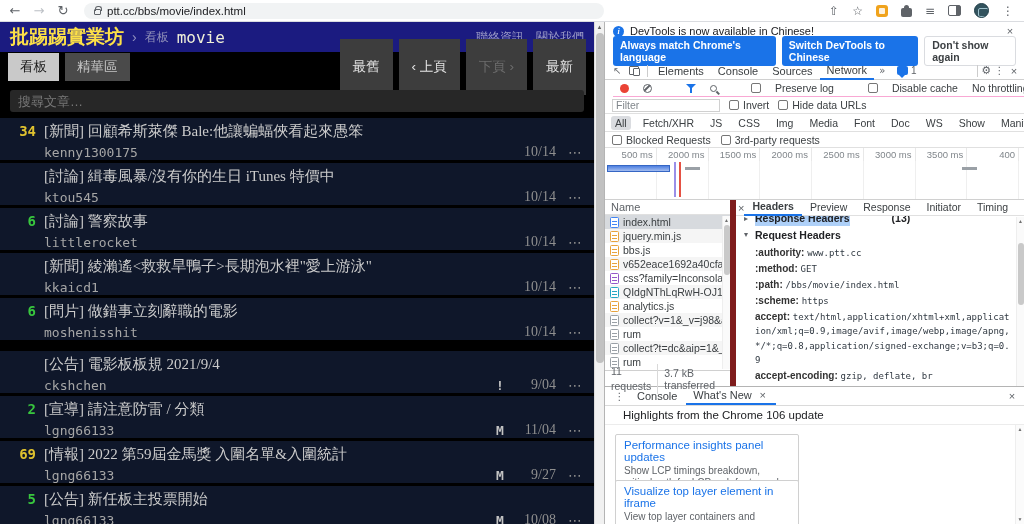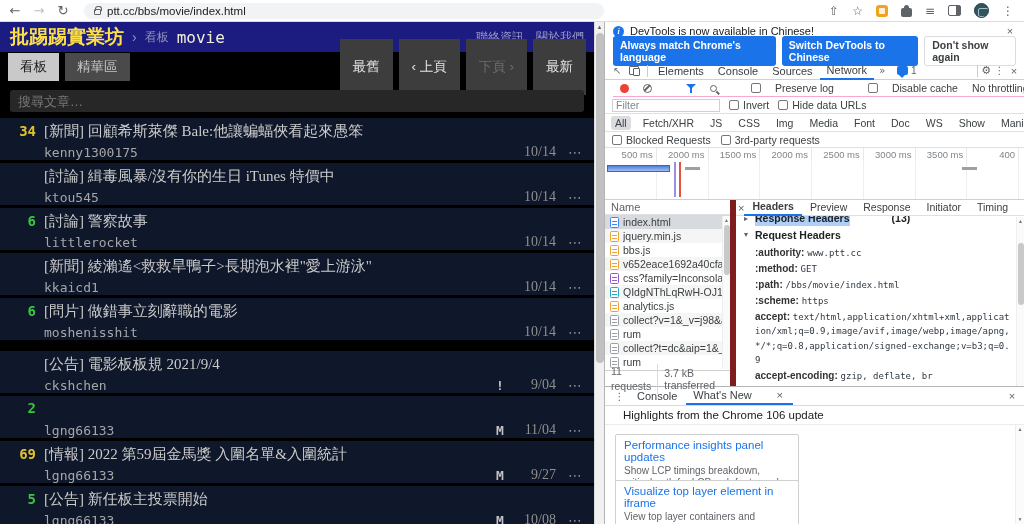--- a/index.html
+++ b/index.html
@@ -157,21 +157,21 @@
   .resp-count{margin-left:42px;font-weight:bold;}
   .hline2{display:flex;align-items:center;font-weight:bold;font-size:10.5px;line-height:18px;color:#202124;}
   .hitem{font-size:10px;line-height:13.5px;margin:1.5px 0;word-break:break-all;padding-left:11px;color:#303942;}
   .hname{font-weight:bold;color:#333;}
   .hval{font-family:"DejaVu Sans Mono",monospace;font-size:9px;color:#303942;}
   .h-scroll{position:absolute;right:0;top:17px;bottom:0;width:8px;background:#fafafa;border-left:1px solid #eee;}
   .hs-thumb{position:absolute;left:1px;top:26px;width:6px;height:62px;background:#c9c9c9;border-radius:3px;}
 
   .drawer{height:138px;border-top:1px solid #b4b4b4;display:flex;flex-direction:column;flex:none;background:#fff;}
   .drawer-tabs{height:19px;display:flex;align-items:center;border-bottom:1px solid #dadada;padding:0 6px;gap:2px;flex:none;}
-  .wn-tab{display:flex;align-items:center;gap:22px;padding:0 7px;line-height:16px;font-size:11px;color:#3c4043;border-bottom:2px solid #1a73e8;cursor:pointer;}
+  .wn-tab{display:flex;align-items:center;gap:5px;padding:0 7px;line-height:16px;font-size:11px;color:#3c4043;border-bottom:2px solid #1a73e8;cursor:pointer;}
   .hl-title{height:19px;line-height:19px;padding:0 18px;font-size:11.5px;color:#202124;border-bottom:1px solid #ececec;flex:none;}
   .drawer-body{flex:1;position:relative;overflow:hidden;}
   .card{position:absolute;left:10px;width:184px;border:1px solid #d0d0d0;border-radius:2px;padding:4px 8px;background:#fff;}
   .card.c1{top:9px;}
   .card.c2{top:55px;}
   .card-title{font-size:11.5px;color:#1a73e8;margin-bottom:2px;cursor:pointer;}
   .card-body{font-size:10px;color:#5f6368;line-height:11.5px;}
   .wn-banner{position:absolute;left:218px;top:12px;width:176px;height:84px;background:#4285f4;overflow:hidden;}
   .art-c{position:absolute;border:2px solid rgba(255,255,255,.45);border-radius:50%;}
   .art-c.a1{width:64px;height:64px;left:20px;top:8px;}
@@ -319,20 +319,21 @@
               <span class="author">ckshchen</span>
               <span class="mark">!</span>
               <span class="rdate">9/04</span>
               <span class="rdots">⋯</span>
             </div>
         </div>
 
         <div class="r-ent">
           <div class="r-line1">
               <span class="nrec green">2</span>
+              <a class="title">[宣導] 請注意防雷 / 分類</a>
             </div>
           <div class="meta">
               <span class="author">lgng66133</span>
               <span class="mark">M</span>
               <span class="rdate">11/04</span>
               <span class="rdots">⋯</span>
             </div>
         </div>
 
         <div class="r-ent">

